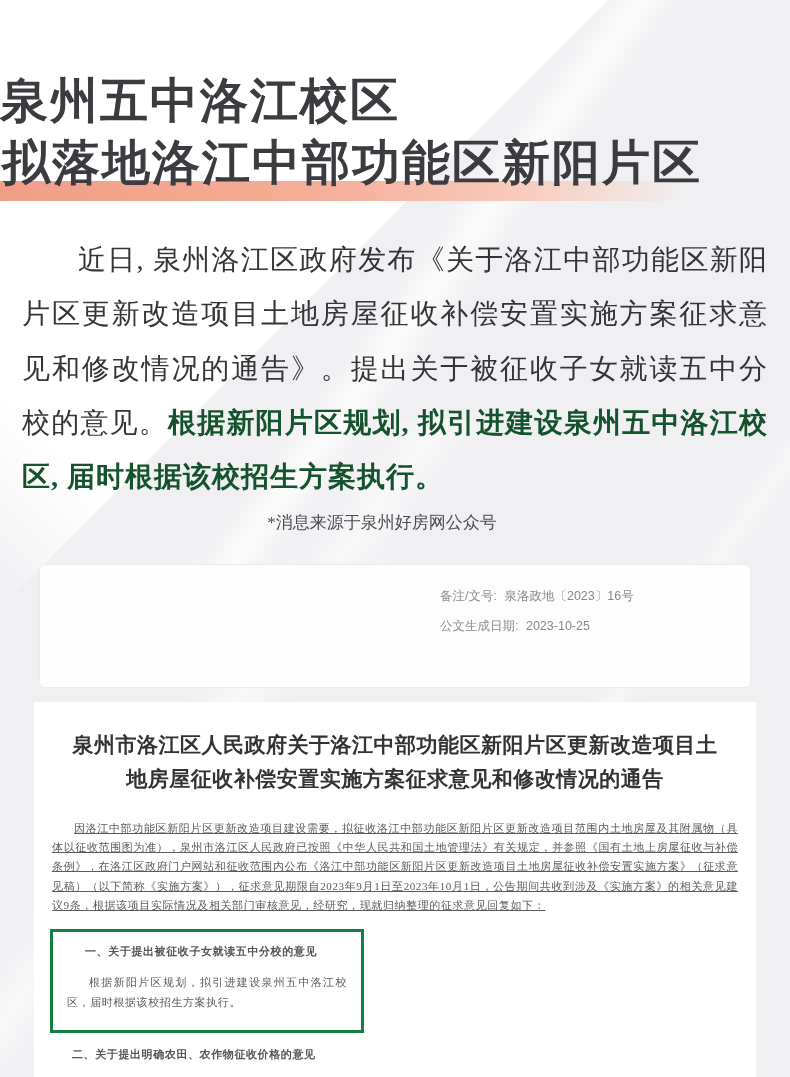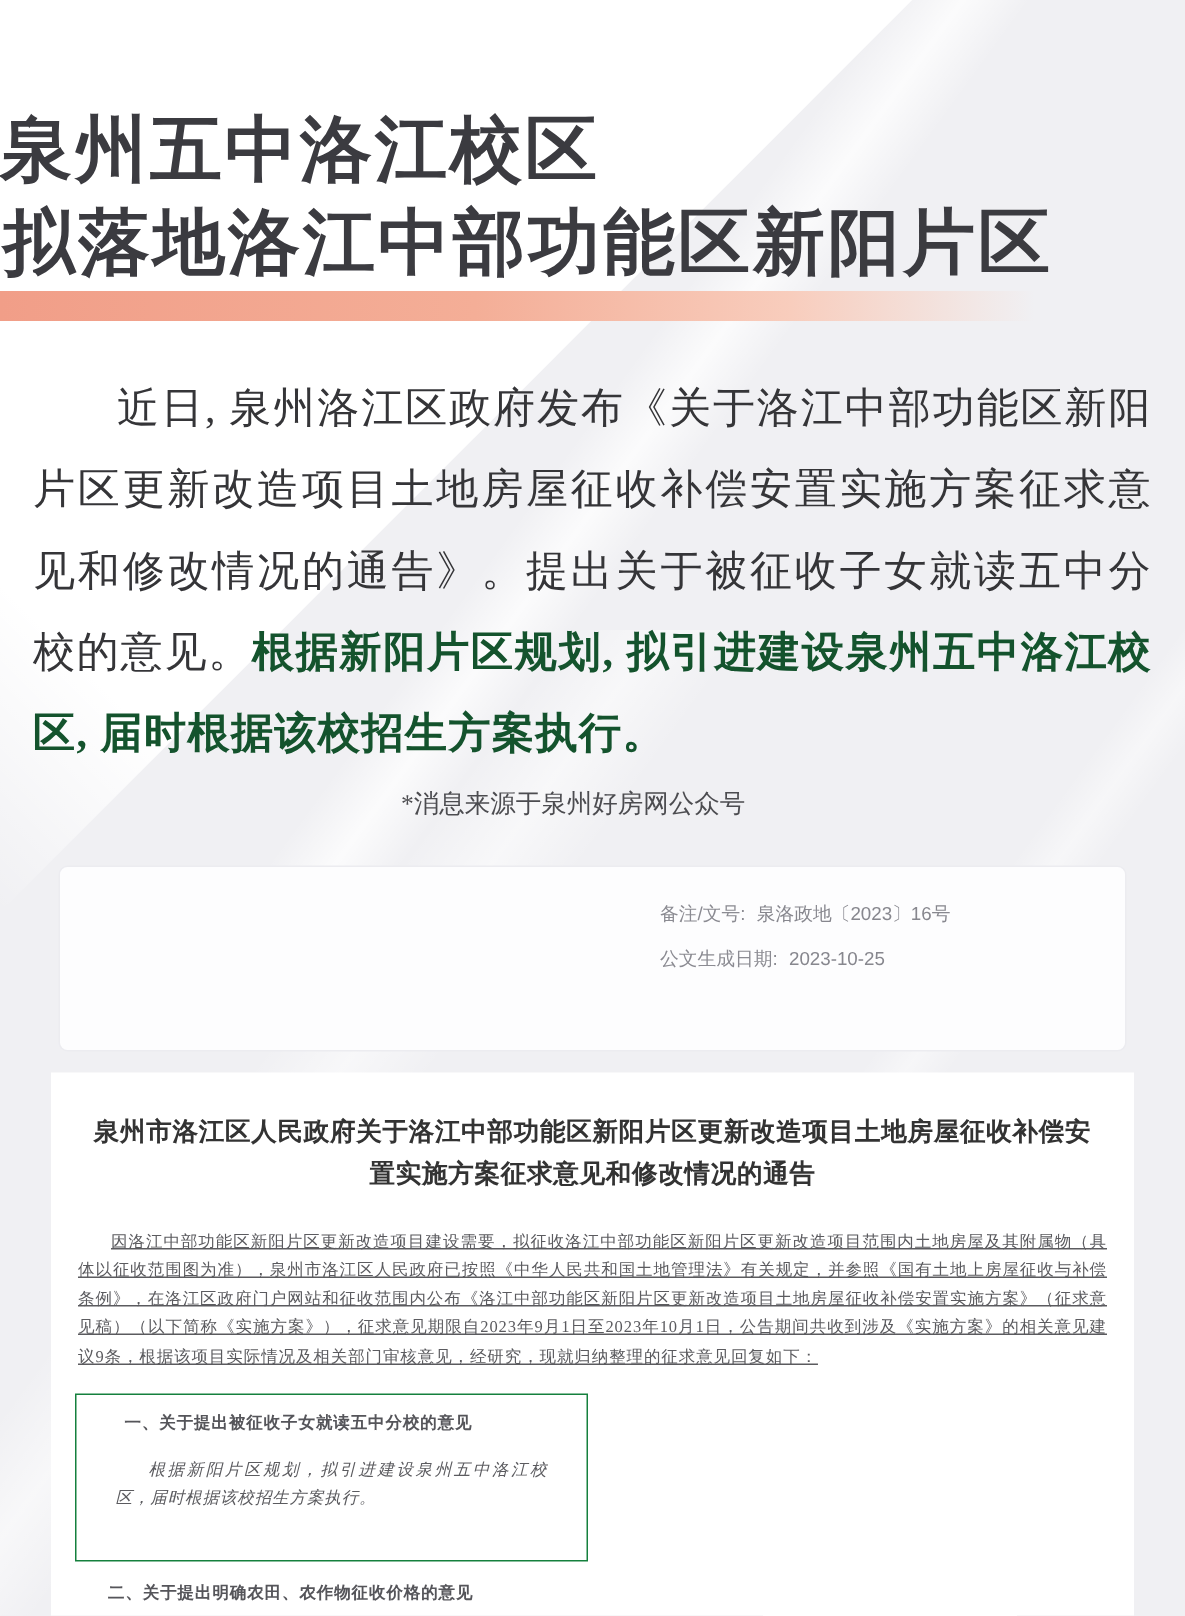--- a/index.html
+++ b/index.html
@@ -22,21 +22,21 @@
   .content{position:relative;z-index:2;}
 
   
   .headline{margin-top:70px;
     font-family:"Liberation Serif","DejaVu Serif",serif;
     font-weight:700;color:#3b3b40;font-size:48px;line-height:1.3;letter-spacing:2px;}
   .t-line{display:inline-block;}
   .t-line.hl{
     background:linear-gradient(90deg,#f19e88 0%,#f4ae97 45%,#f8cdbd 75%,rgba(248,205,189,0) 98%);
     background-repeat:no-repeat;background-size:100% 20px;background-position:0 100%;
-    padding:0 2px 19px 2px;}
+    padding:0 2px 6px 2px;}
 
   
   .intro{margin:32px 22px 0 22px;
     font-family:"Liberation Serif","DejaVu Serif",serif;
     font-size:28px;line-height:1.94;color:#353538;letter-spacing:1px;
     text-align:justify;text-indent:2em;}
   .intro .bold{font-weight:700;color:#14532d;}
 
   .source-note{margin:6px 26px 0 0;text-align:center;
     font-family:"Liberation Serif","DejaVu Serif",serif;
@@ -51,29 +51,29 @@
   .meta-col.right{left:360px;margin-left:40px;}
   .meta-row{font-size:12.5px;color:#8b8b92;line-height:1.2;margin-bottom:15px;white-space:nowrap;}
   .meta-label{color:#8b8b92;}
   .meta-value{color:#87878e;margin-left:4px;}
   .meta-value.valid{color:#e63c30;font-weight:700;}
   .meta-card .spacer{height:66px;}
 
   
   .doc-panel{margin:14px auto 0 auto;width:722px;box-sizing:border-box;
     background:#ffffff;padding:26px 14px 20px 14px;}
-  .doc-title{font-weight:700;font-size:17px;line-height:1.65;color:#333;
+  .doc-title{font-weight:700;font-size:21px;line-height:1.65;color:#333;
     text-align:center;margin:0 14px 22px 14px;letter-spacing:.5px;}
   .doc-body{font-family:"Liberation Serif","DejaVu Serif",serif;
     font-size:11px;color:#5b5b5f;letter-spacing:.6px;}
   .doc-intro{margin:0 4px 14px 4px;line-height:1.75;text-indent:2em;text-align:justify;text-decoration:underline;}
-  .hl-box{border:1px solid #15803d;margin:0 0 14px 2px;width:342px;box-sizing:border-box;
+  .hl-box{border:3px solid #15803d;margin:0 0 14px 2px;width:314px;box-sizing:border-box;
     padding:12px 10px 14px 10px;}
   .sec-h{margin:0;font-weight:700;color:#55555a;text-indent:2em;line-height:1.4;}
-  .sec-b{margin:16px;color:#5b5b5f;text-indent:2em;line-height:1.75;text-align:justify;font-style:italic;}
+  .sec-b{margin:4px;color:#5b5b5f;text-indent:2em;line-height:1.75;text-align:justify;}
   .hl-box .sec-b{margin-top:14px;}
   .doc-sec{margin:0 4px 14px 2px;}
   .doc-sec .sec-b{margin-top:13px;}
 </style>
 </head>
 <body>
 
 <div class="page">
   <div class="bg-corner"></div>
   <div class="bg-streak s1"></div>

